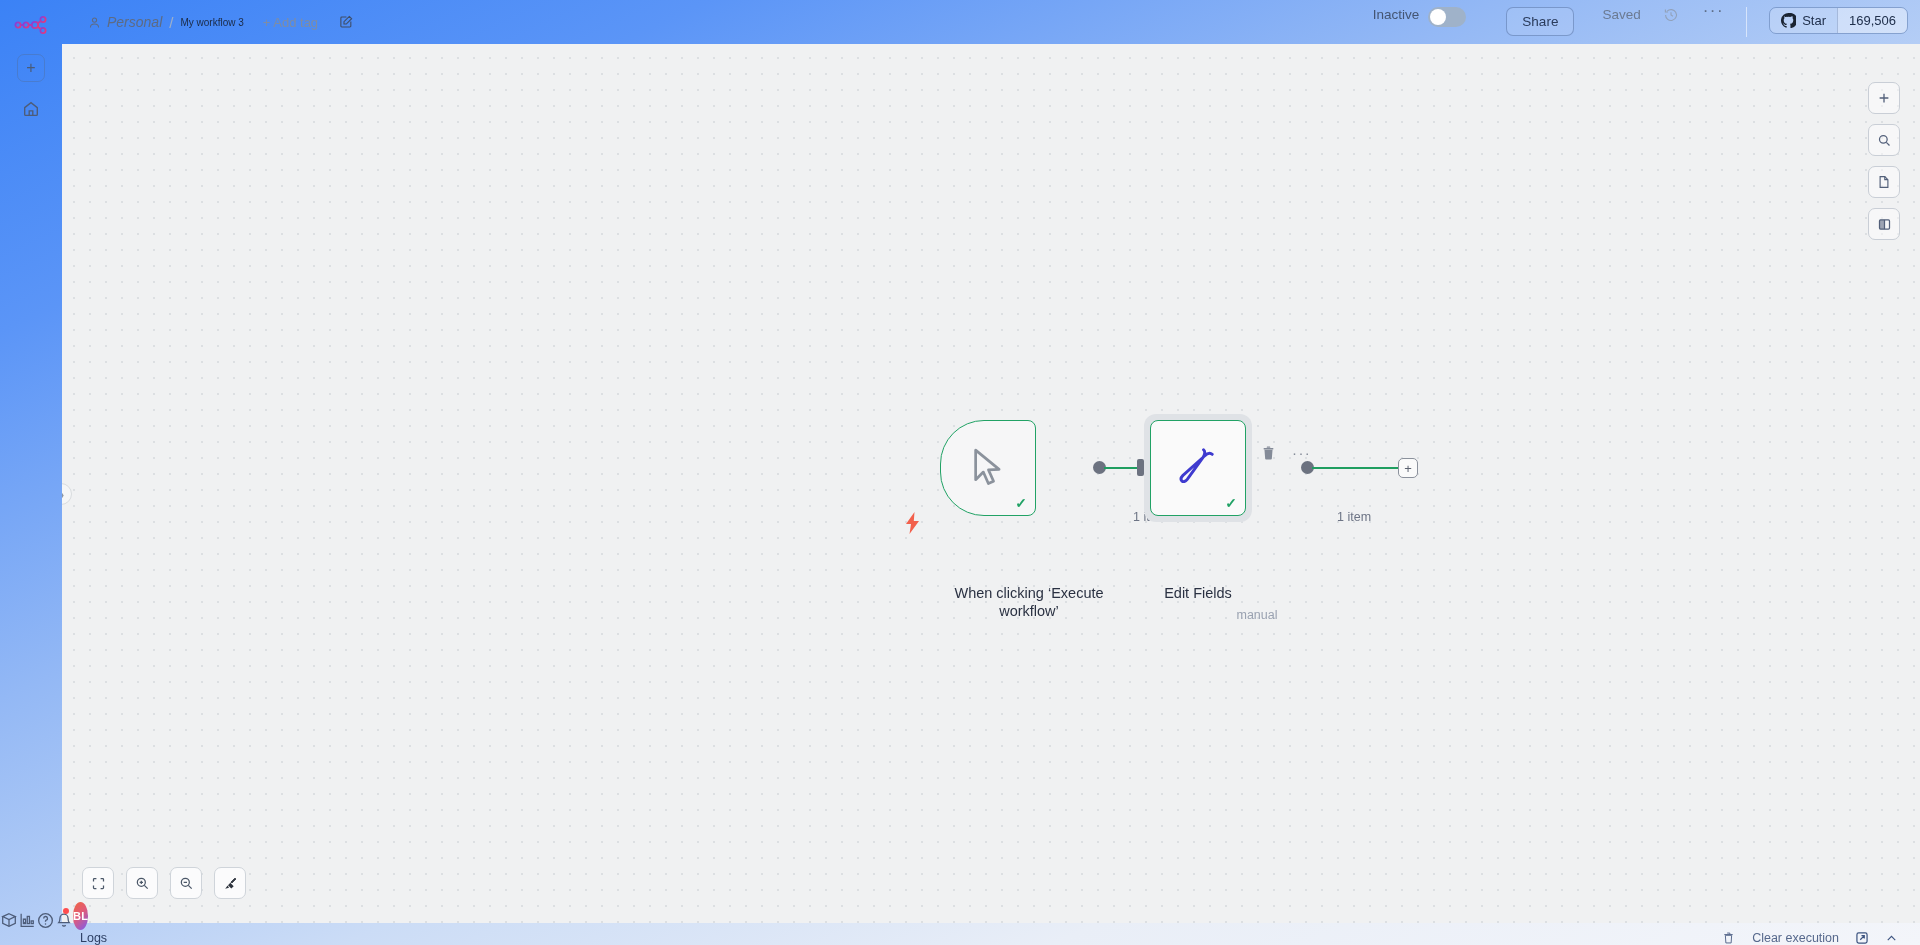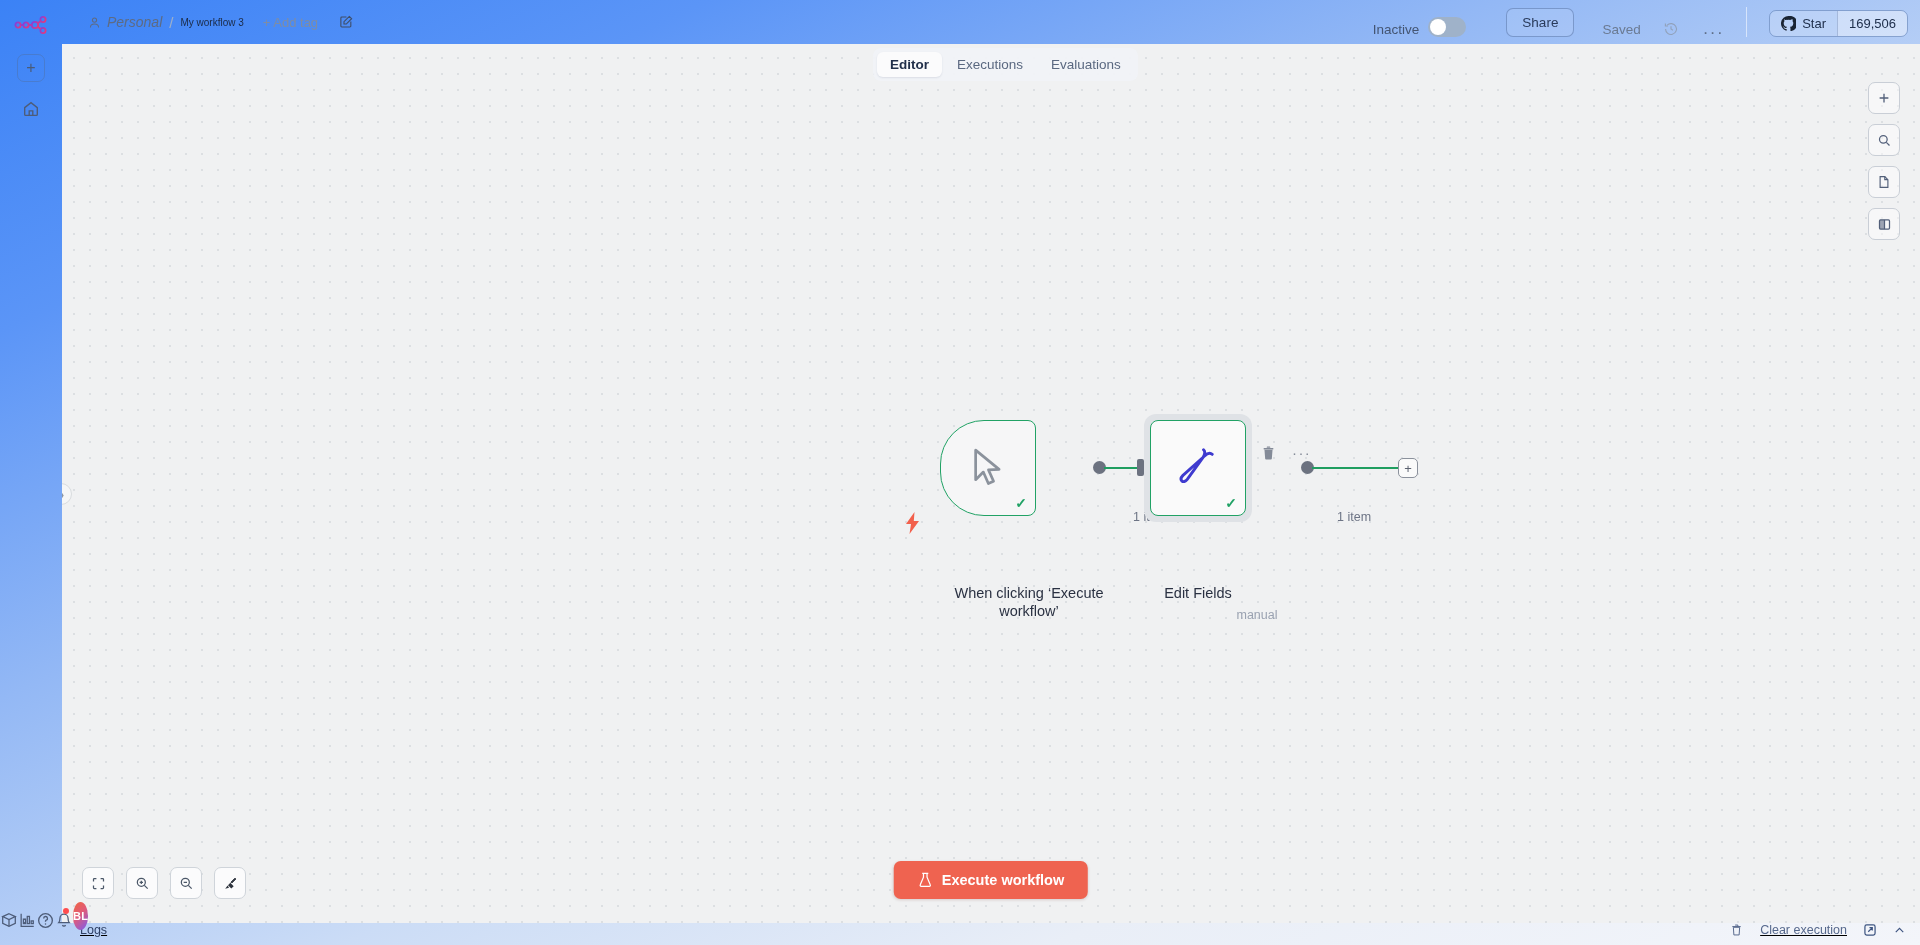--- a/index.html
+++ b/index.html
@@ -65,21 +65,21 @@
   .bc-edit { margin-left: 14px; color: #3f4d66; display: flex; align-items: center;}
 
   .tabs {
     position: absolute; left: 873px; top: 48px;
     display: flex; gap: 2px; background: rgba(241,243,247,.92);
     padding: 4px; border-radius: 8px; z-index: 26;
   }
   .tab { font-size: 13.5px; color: #5a6880; padding: 5px 13px; border-radius: 6px; }
   .tab.active { background: #fbfbfc; color: #22304a; font-weight: bold; box-shadow: 0 1px 2px rgba(20,40,80,.10);}
 
-  .top-right { margin-left: auto; display: flex; align-items: flex-end; padding-right: 12px; }
+  .top-right { margin-left: auto; display: flex; align-items: flex-start; padding-right: 12px; }
   .inactive-lbl { font-size: 13.5px; color: #445572; margin-right: 9px; }
   .toggle {
     width: 38px; height: 20px; border-radius: 11px;
     background: #9fb2c9; position: relative; margin-right: 18px;
   }
   .toggle .knob {
     position: absolute; left: 2px; top: 2px; width: 16px; height: 16px;
     border-radius: 50%; background: #fff;
   }
   .share-btn {
@@ -177,22 +177,22 @@
   }
   .in-port { position: absolute; width: 7px; height: 17px; background: #6c7280; border-radius: 2px; }
   .plus-end {
     position: absolute; width: 20px; height: 20px; border: 1.4px solid #8b919c;
     border-radius: 5px; background: #fafafa; color: #5b6270; font-size: 13px;
     display: flex; align-items: center; justify-content: center;
   }
 
   
   #logsbar {
-    position: absolute; left: 62px; bottom: 0; right: 0; height: 22px;
-    display: flex; align-items: flex-start; z-index: 25; text-decoration: underline;
+    position: absolute; left: 62px; bottom: 0; right: 8px; height: 22px;
+    display: flex; align-items: flex-end; z-index: 25;
   }
   .logs-lbl { font-size: 12.5px; color: #2e4065; padding-left: 18px; }
   .logs-right { margin-left: auto; display: flex; align-items: center; gap: 16px; padding-right: 14px; }
   .logs-clear { font-size: 12.5px; color: #56688c; display: flex; align-items: center; gap: 18px;}
   .logs-ico { color: #3d5480; display: flex; }
   svg { display: block; }
 </style>
 </head>
 <body>
 
@@ -319,25 +319,20 @@
               <path d="M8 0a8 8 0 0 0-2.5 15.6c.4.1.5-.2.5-.4v-1.4c-2.2.5-2.7-1-2.7-1-.4-.9-.9-1.2-.9-1.2-.7-.5 0-.5 0-.5.8.1 1.2.8 1.2.8.7 1.2 1.9.9 2.4.7.1-.5.3-.9.5-1.1-1.8-.2-3.6-.9-3.6-3.9 0-.9.3-1.6.8-2.1-.1-.2-.4-1 .1-2.1 0 0 .7-.2 2.2.8a7.5 7.5 0 0 1 4 0c1.5-1 2.2-.8 2.2-.8.5 1.1.2 1.9.1 2.1.5.5.8 1.2.8 2.1 0 3-1.8 3.7-3.6 3.9.3.3.6.9.6 1.7v2.5c0 .2.1.5.6.4A8 8 0 0 0 8 0z"></path>
             </svg>
           </span>
           <span>Star</span>
         </span>
         <span class="gh-right">169,506</span>
       </div>
     </div>
   </div>
 
-  <div class="tabs">
-    <div class="tab active">Editor</div>
-    <div class="tab">Executions</div>
-    <div class="tab">Evaluations</div>
-  </div>
 
   <div id="canvas">
 
     <div class="collapse-handle">
       <span>❯</span>
     </div>
 
     <div class="rstack">
       <div class="rbtn">
         <span>
@@ -470,29 +465,20 @@
         <span>
           <svg width="15" height="15" viewBox="0 0 18 18" fill="#2d333d">
             <path d="M14.4 2.6 9.6 7.4l1 1 4.8-4.8z" stroke="#2d333d" stroke-width="1.2"></path>
             <path d="M8.8 8.2 6 11l4 4 2.8-2.8z"></path>
             <path d="M5.6 11.4 2.6 15.4l4.6-1.2z"></path>
           </svg>
         </span>
       </div>
     </div>
 
-    <div class="exec-btn">
-      <span>
-        <svg width="15" height="16" viewBox="0 0 16 18" fill="none" stroke="#fff" stroke-width="1.4">
-          <path d="M6 1.6v4.2L2.4 14.4a1.2 1.2 0 0 0 1.1 1.8h9a1.2 1.2 0 0 0 1.1-1.8L10 5.8V1.6"></path>
-          <path d="M4.6 1.6h6.8"></path>
-        </svg>
-      </span>
-      <span>Execute workflow</span>
-    </div>
   </div>
 
   <div id="logsbar">
     <span class="logs-lbl">Logs</span>
     <div class="logs-right">
       <span class="logs-clear">
         <span>
           <svg width="11" height="12" viewBox="0 0 14 16" fill="none" stroke="currentColor" stroke-width="1.3">
             <path d="M2.8 4.4h8.4l-.7 10.2H3.5z"></path>
               <path d="M1.4 3.4h11.2M5.2 1.4h3.6v2"></path>

